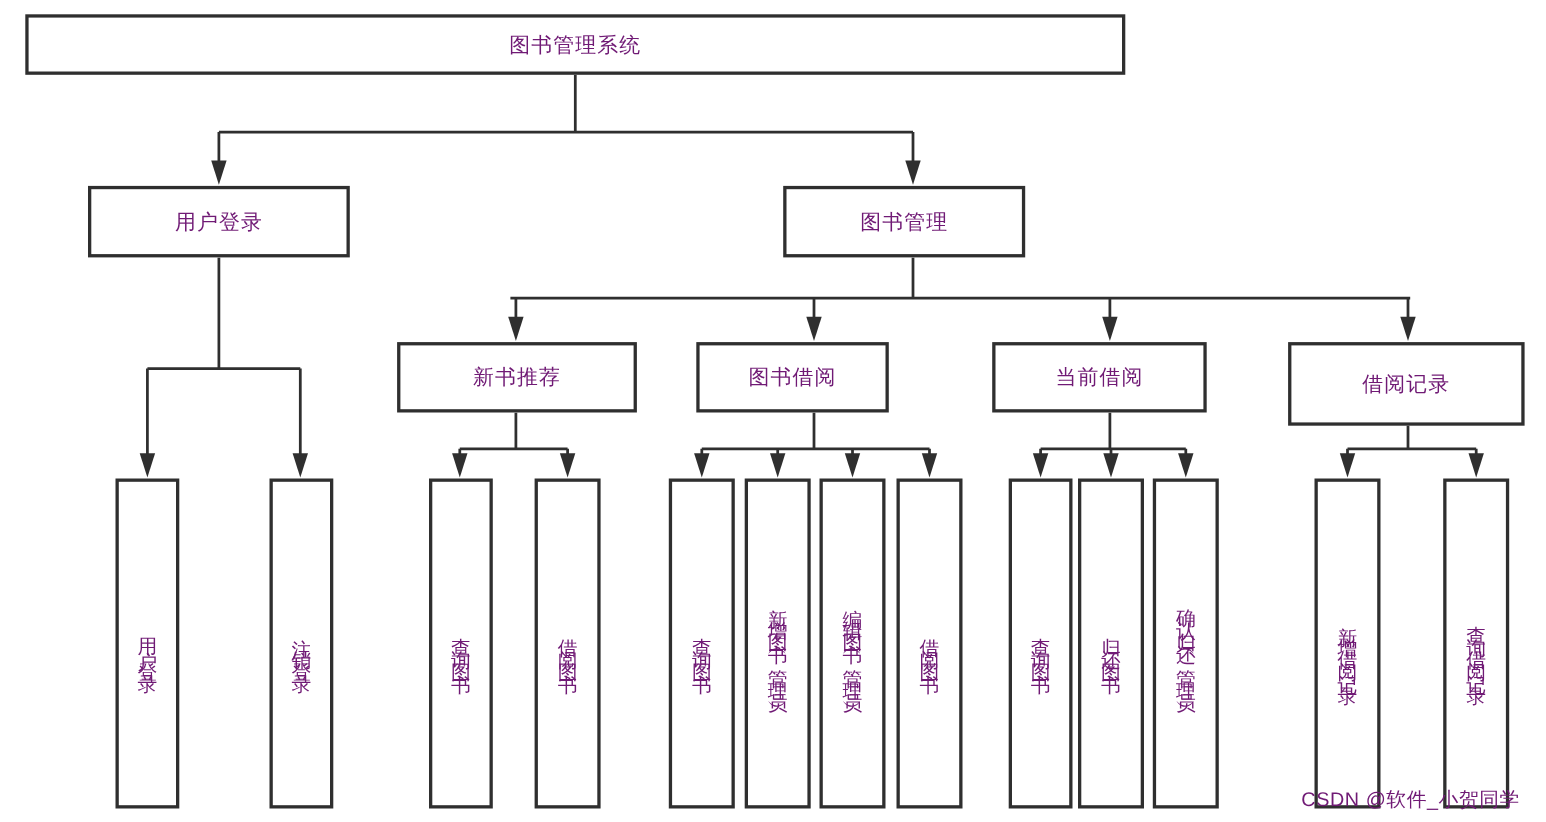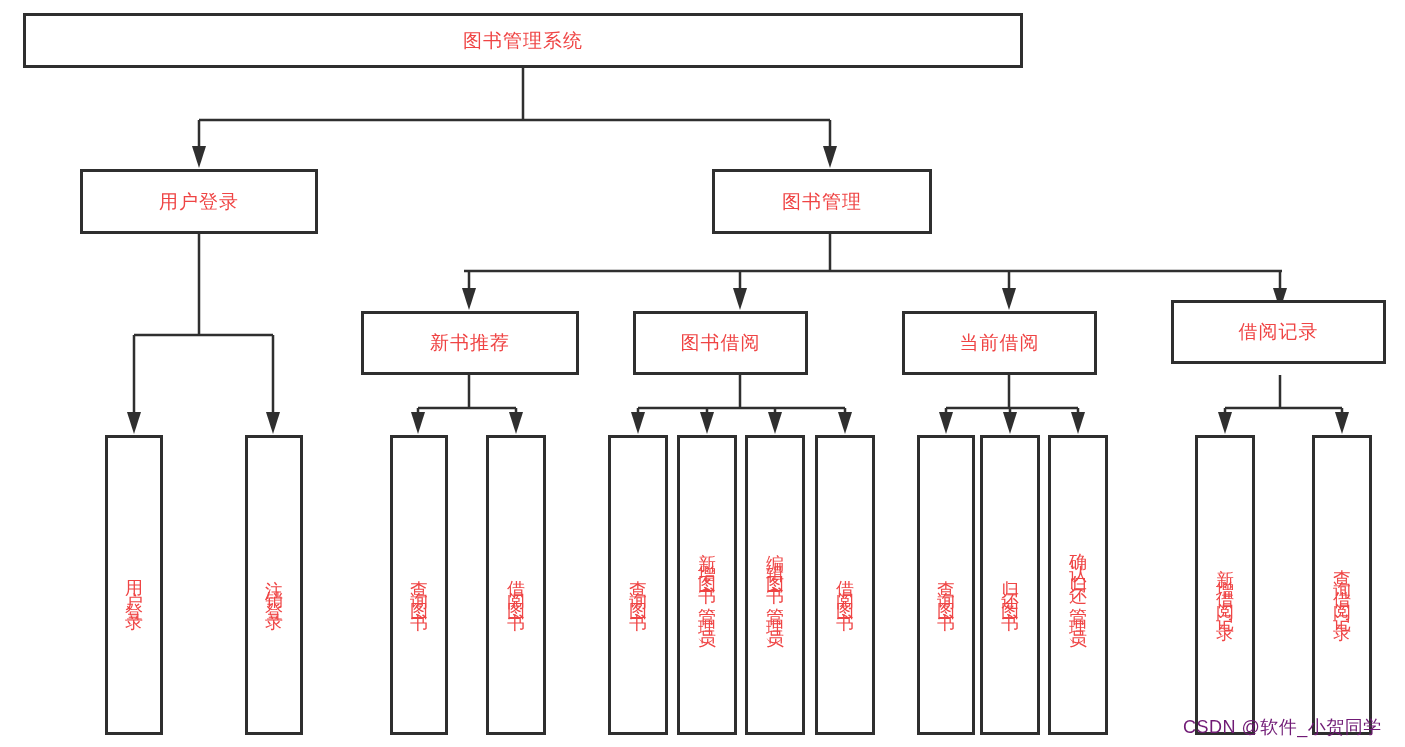--- a/index.html
+++ b/index.html
@@ -18,21 +18,21 @@
     pointer-events: none;
   }
   .box {
     position: absolute;
     box-sizing: border-box;
     background: #ffffff;
     border: 3px solid #2f2f2f;
     display: flex;
     align-items: center;
     justify-content: center;
-    color: #ef4444;
+    color: #701a75;
     font-size: 19px;
     letter-spacing: 1px;
     text-align: center;
   }
   .vbox {
     writing-mode: vertical-rl;
     text-orientation: mixed;
     font-size: 18px;
     letter-spacing: 11px;
     line-height: 1;
@@ -94,21 +94,21 @@
   </svg>
 
   <div class="box" style="left:23px; top:13px; width:1000px; height:55px;">图书管理系统</div>
 
   <div class="box" style="left:80px; top:169px; width:238px; height:65px;">用户登录</div>
   <div class="box" style="left:712px; top:169px; width:220px; height:65px;">图书管理</div>
 
   <div class="box" style="left:361px; top:311px; width:218px; height:64px;">新书推荐</div>
   <div class="box" style="left:633px; top:311px; width:175px; height:64px;">图书借阅</div>
   <div class="box" style="left:902px; top:311px; width:195px; height:64px;">当前借阅</div>
-  <div class="box" style="left:1171px; top:300px; width:215px; height:64px;">借阅记录</div>
+  <div class="box" style="left:1171px; top:311px; width:215px; height:76px;">借阅记录</div>
 
   <div class="box vbox" style="left:105px; top:435px; width:58px; height:300px;">用户登录</div>
   <div class="box vbox" style="left:245px; top:435px; width:58px; height:300px;">注销登录</div>
 
   <div class="box vbox" style="left:390px; top:435px; width:58px; height:300px;">查询图书</div>
   <div class="box vbox" style="left:486px; top:435px; width:60px; height:300px;">借阅图书</div>
 
   <div class="box vbox" style="left:608px; top:435px; width:60px; height:300px;">查询图书</div>
   <div class="box vbox" style="left:677px; top:435px; width:60px; height:300px;">新增图书（管理员）</div>
   <div class="box vbox" style="left:745px; top:435px; width:60px; height:300px;">编辑图书（管理员）</div>

